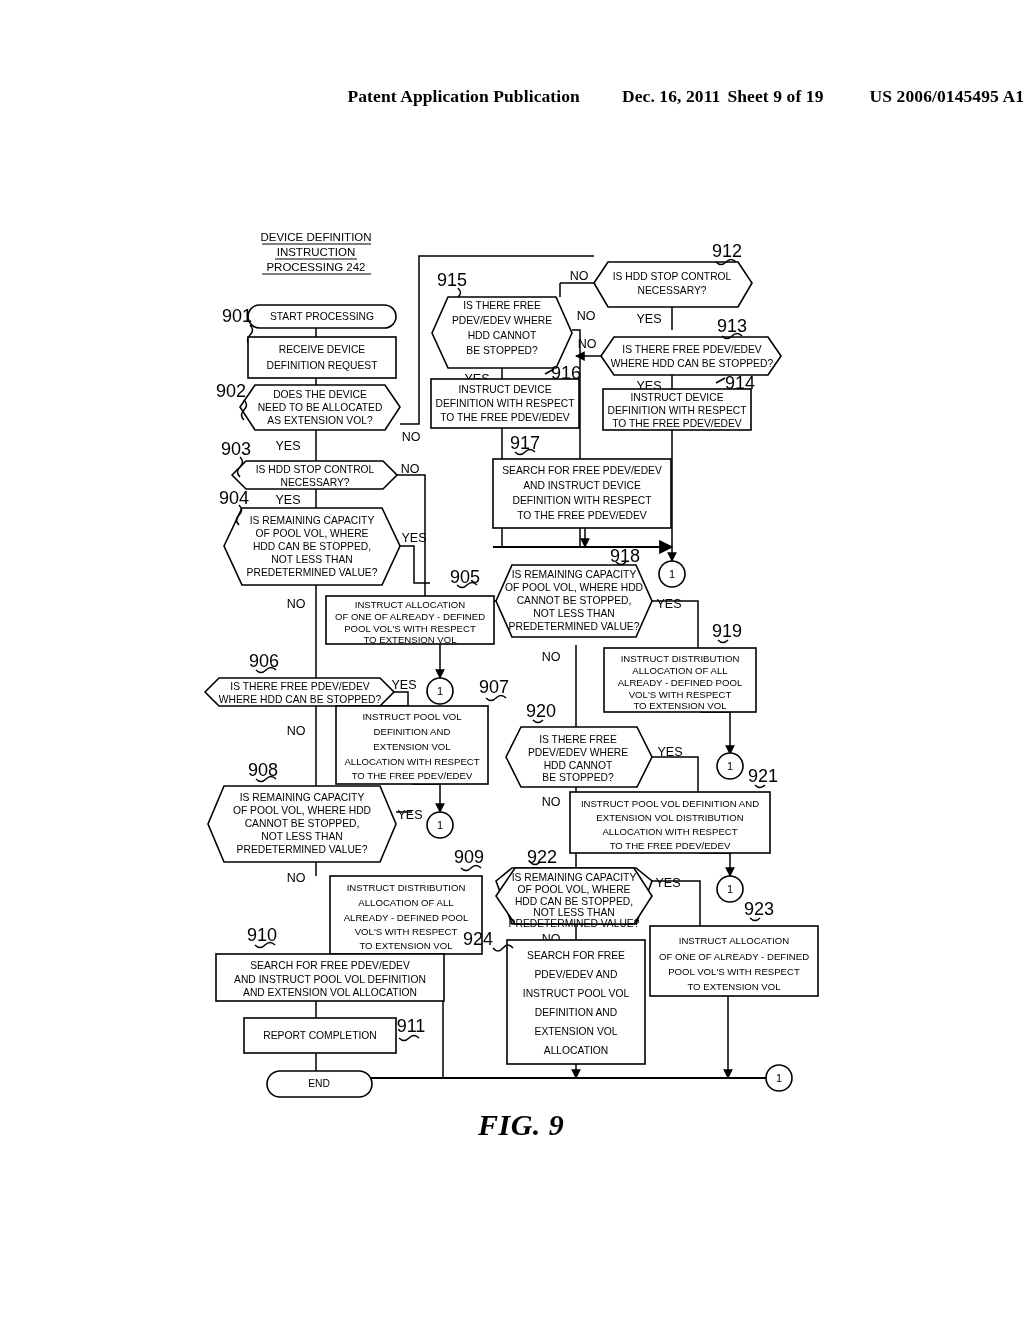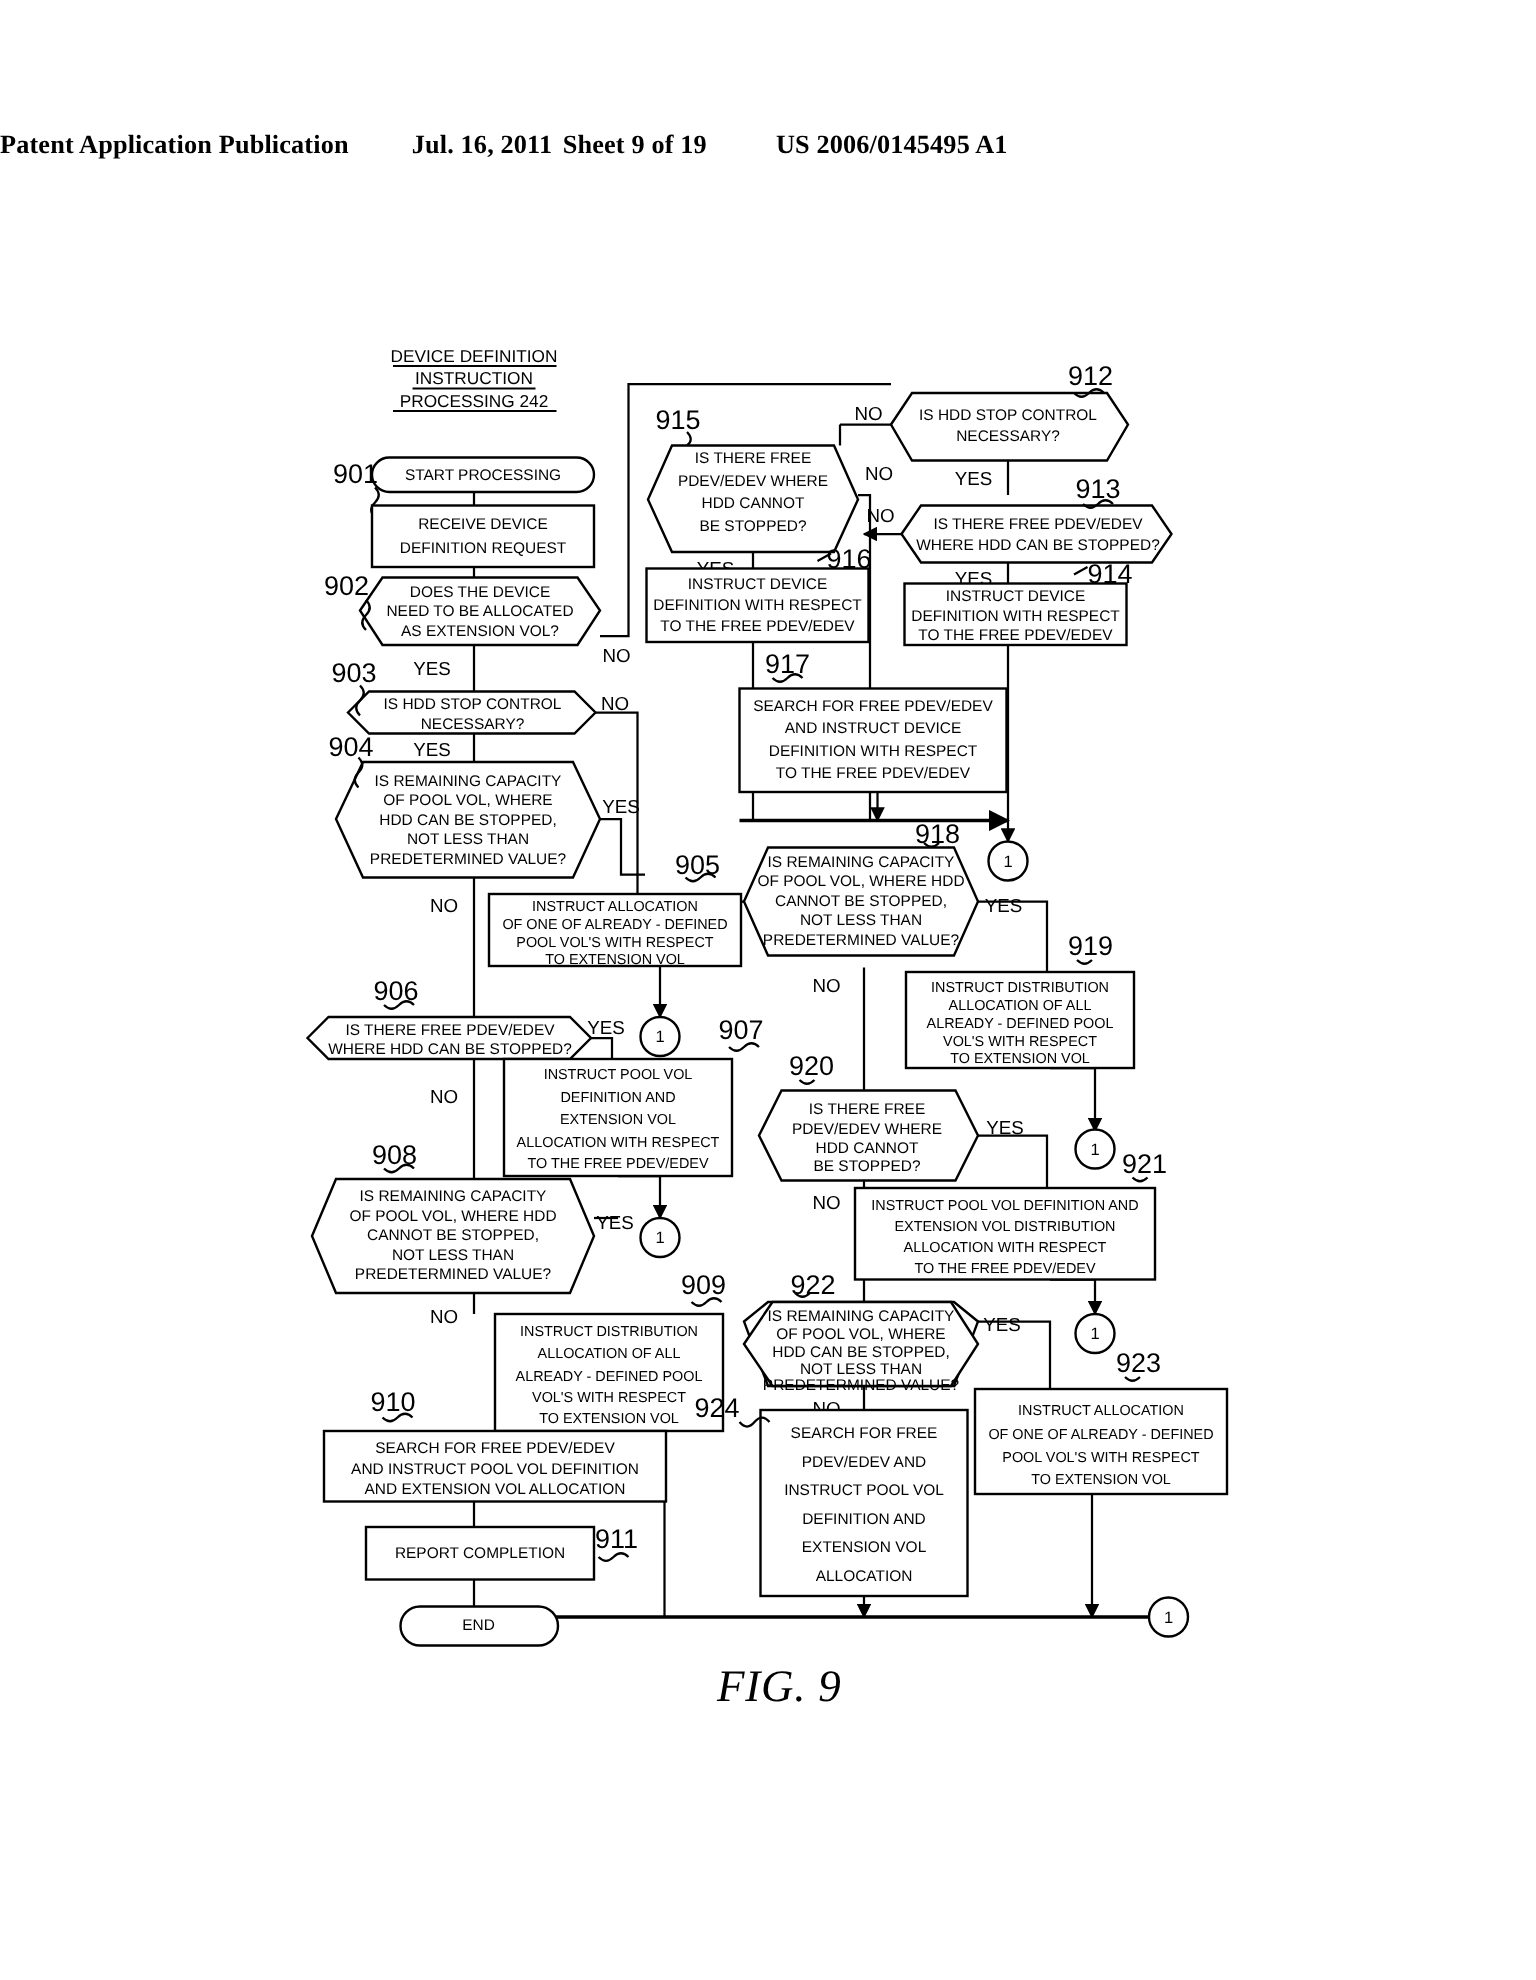--- a/index.html
+++ b/index.html
@@ -18,41 +18,41 @@
     width: 1024px;
     height: 1320px;
     background: #fff;
   }
   
   .hdr {
     position: absolute;
     top: 86px;
     left: 0; right: 0;
     display: flex;
-    justify-content: flex-start;
+    justify-content: flex-end;
     align-items: baseline;
     font-family: "Liberation Serif", serif;
     font-weight: bold;
     font-size: 17.5px;
     letter-spacing: .1px;
     white-space: pre;
   }
   .hdr .h-pub   { margin-right: 42px; }
   .hdr .h-date  { margin-right: 7px; }
   .hdr .h-sheet { margin-right: 46px; }
   .hdr .h-num   { }
 
   
   .figcap {
     position: absolute;
     left: 478px;
     top: 1108px;
     font-family: "Liberation Serif", serif;
     font-style: italic;
-    font-weight: normal;
+    font-weight: bold;
     font-size: 30px;
     letter-spacing: .5px;
   }
 
   
   #chart { position: absolute; left: 0; top: 0; }
   svg text {
     font-family: "Liberation Sans", sans-serif;
     fill: #000;
   }
@@ -67,21 +67,21 @@
   .line.thick{ stroke-width: 2.2; }
   .ul        { stroke: #000; stroke-width: 1.2; }
 </style>
 </head>
 <body>
 
 <div id="page">
 
   <div class="hdr">
     <span class="h-pub">Patent Application Publication</span>
-    <span class="h-date">Jul. 16, 2011</span>
+    <span class="h-date">Dec. 16, 2011</span>
     <span class="h-sheet">Sheet 9 of 19</span>
     <span class="h-num">US 2006/0145495 A1</span>
   </div>
 
   <div class="figcap">FIG. 9</div>
 
   <svg id="chart" width="1024" height="1320" viewBox="0 0 1024 1320">
     <defs>
       <marker id="ah" viewBox="0 0 10 10" refX="9" refY="5" markerWidth="6.5" markerHeight="6.5" orient="auto-start-reverse">
         <path d="M 0 0 L 10 5 L 0 10 z" fill="#000"></path>

